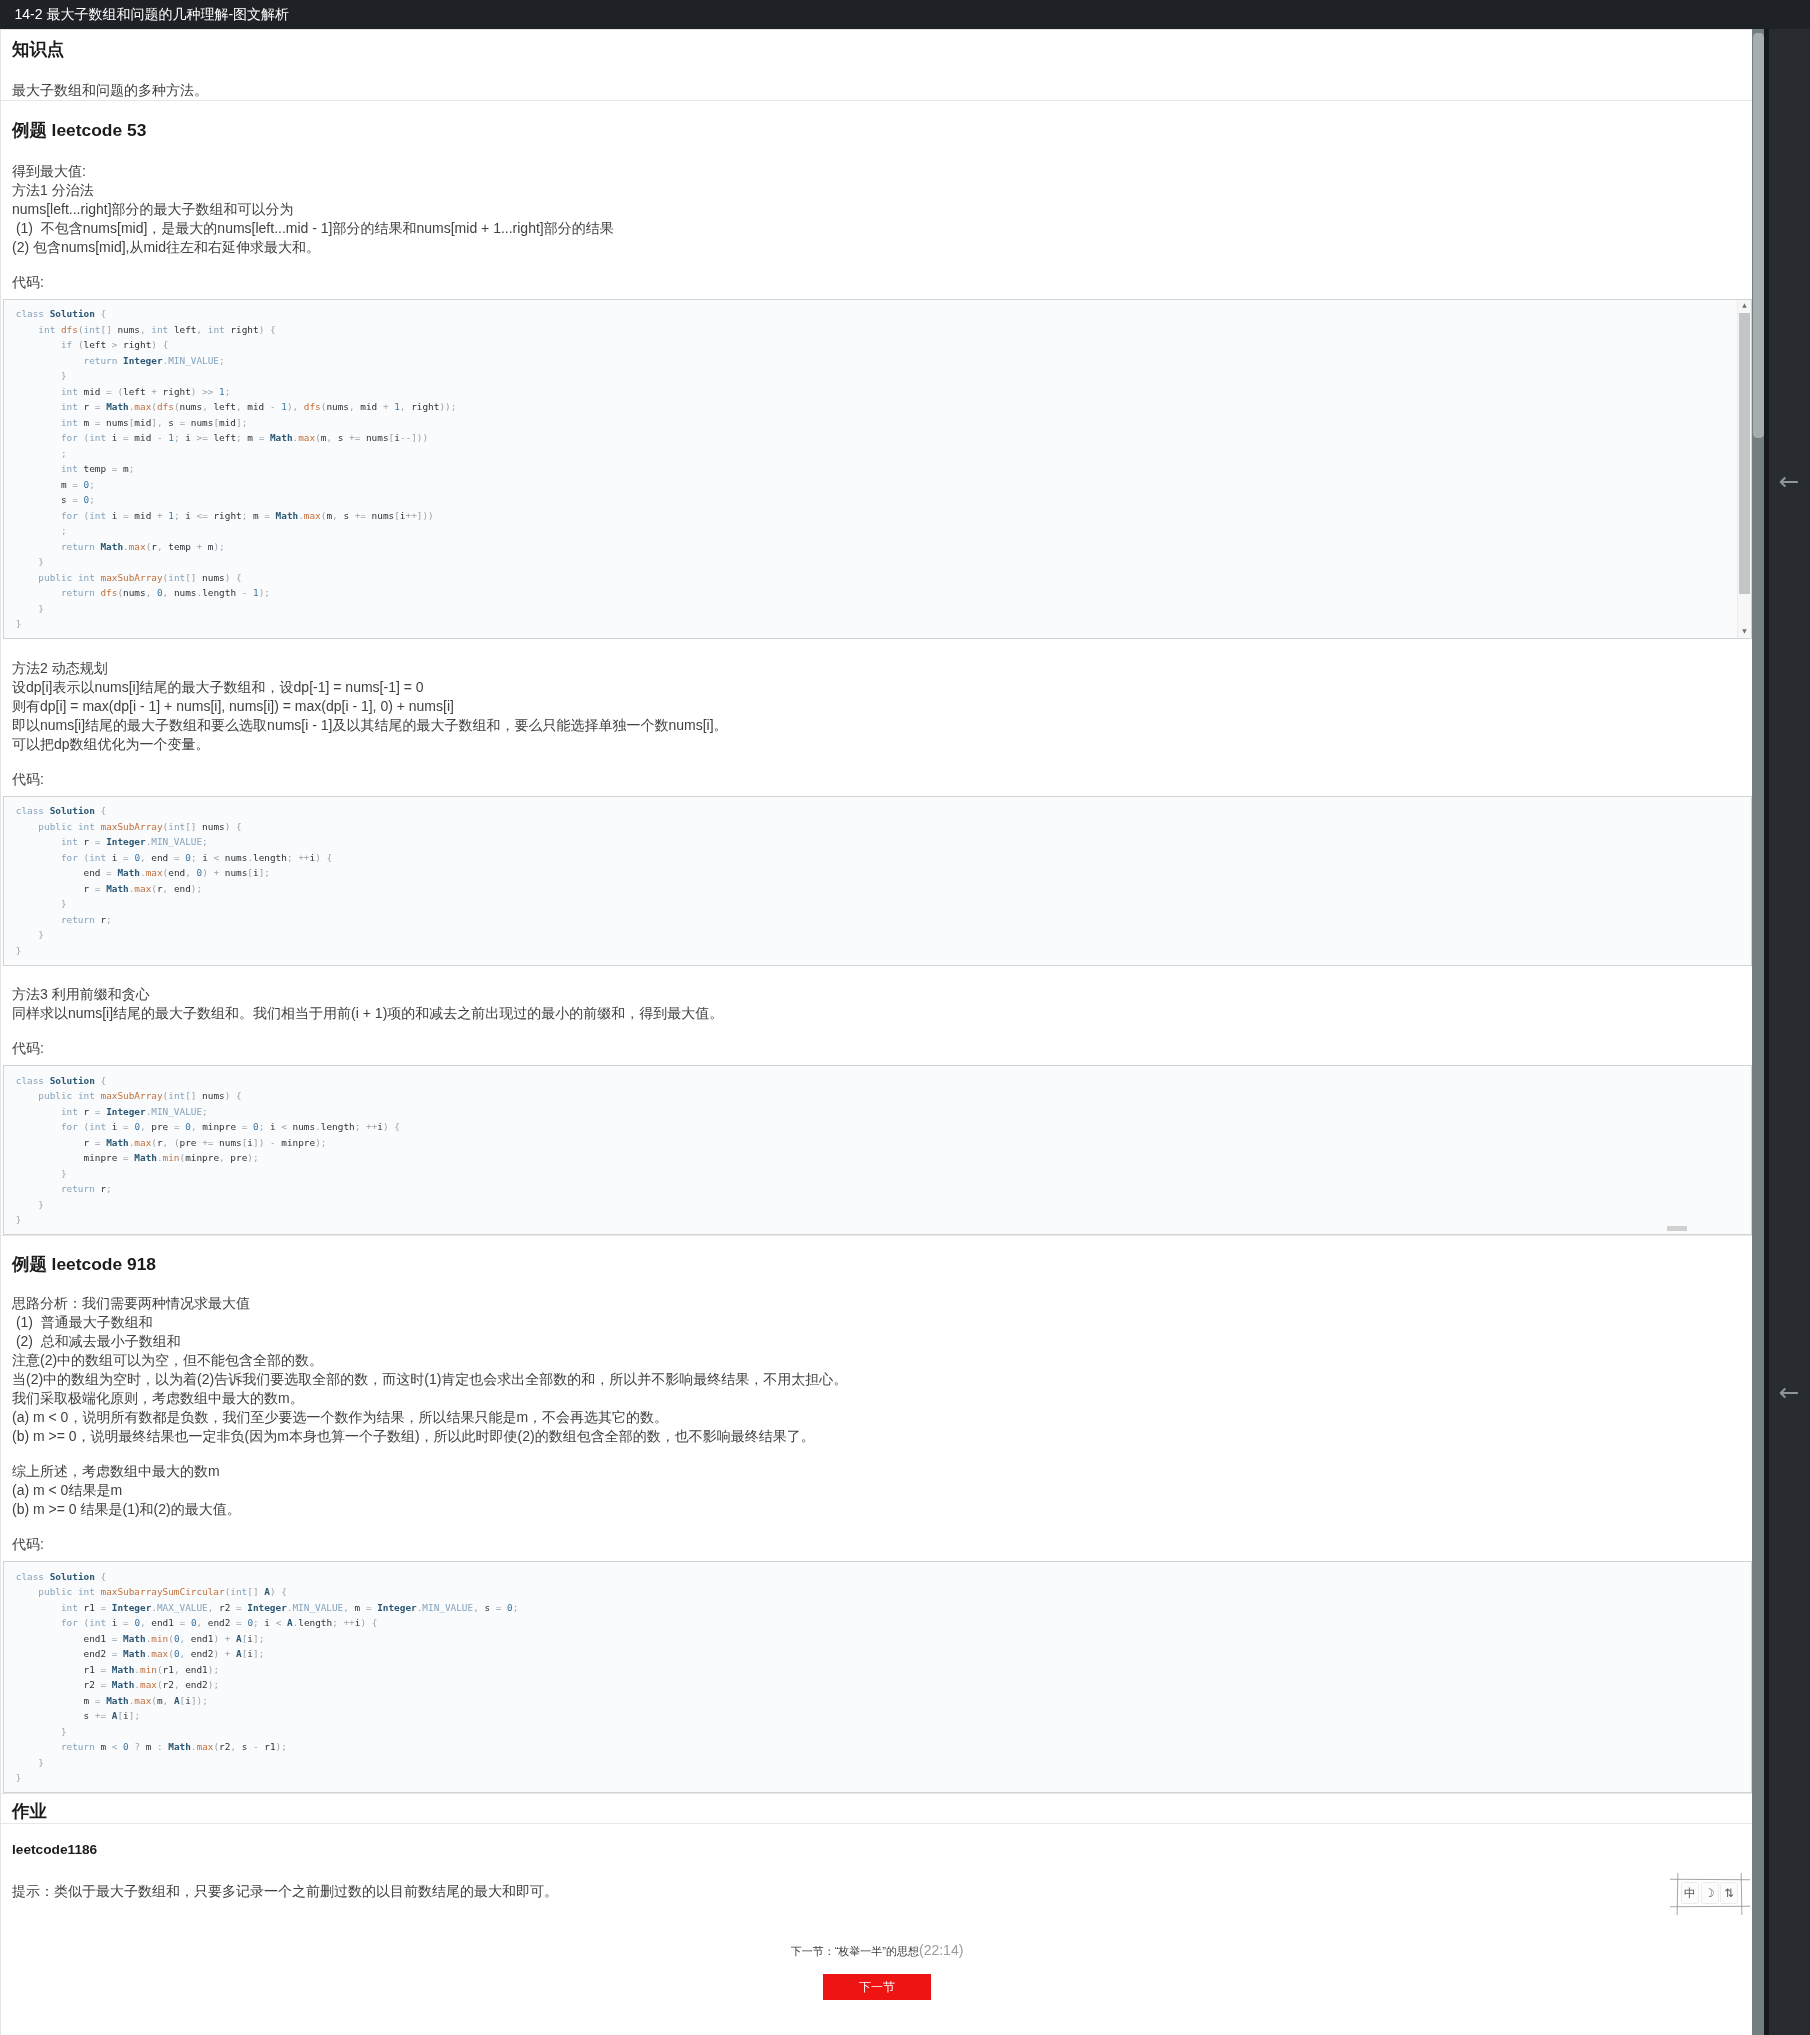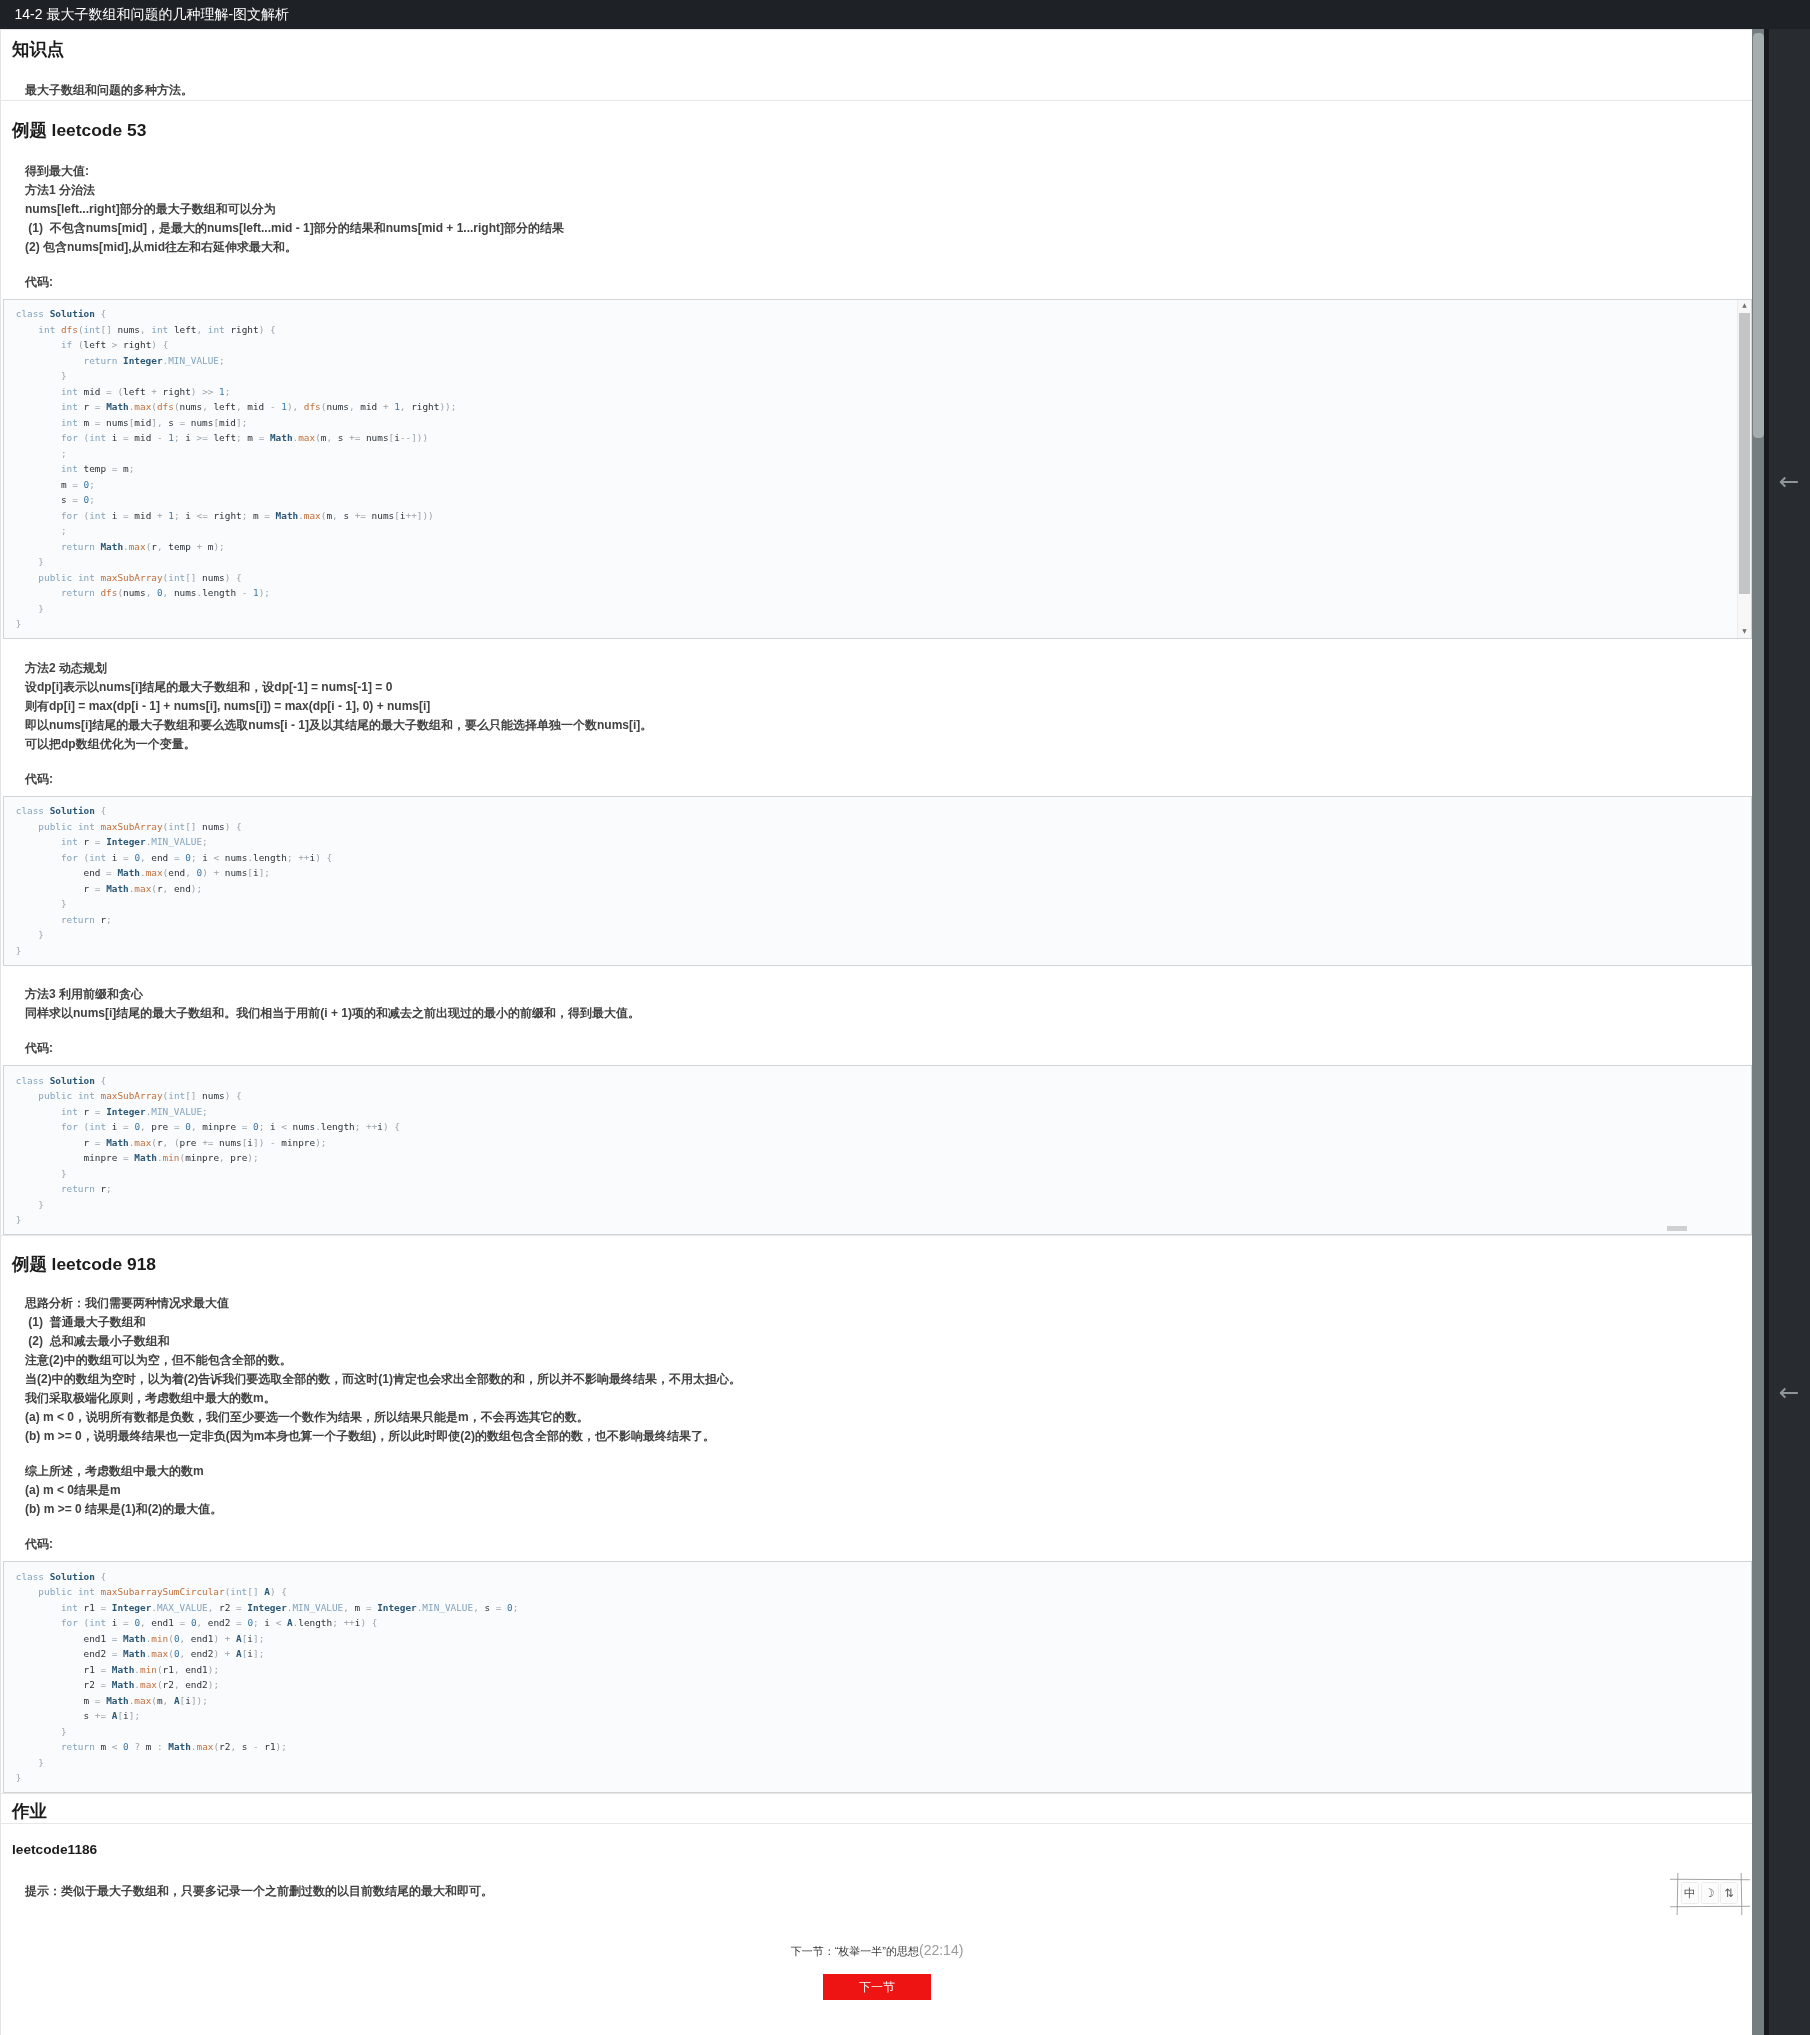--- a/index.html
+++ b/index.html
@@ -9,21 +9,21 @@
   .topbar{position:absolute;left:0;top:0;width:1810px;height:29px;background:#1e2126;z-index:6;
           display:flex;align-items:center;box-sizing:border-box;padding-left:14.5px;}
   .topbar-title{color:#ffffff;font-size:14px;}
   
   .content{position:absolute;left:0;top:29px;width:1753px;background:#fff;
            border-left:0.7px solid #e4e4e4;box-sizing:border-box;padding-bottom:43px;}
   hr.sep{border:none;border-top:0.7px solid #e7e7e7;margin:0;}
   .h2{font-size:17.4px;font-weight:bold;color:#1b1b1b;margin:0 0 0 11px;line-height:24.6px;}
   .h3{font-size:13.7px;font-weight:bold;color:#1b1b1b;margin:0 0 0 11px;line-height:19px;}
   .para{margin:0;}
-  .line{margin-left:24px;font-size:12px;color:#414141;line-height:19px;white-space:pre-wrap;font-weight:bold;}
+  .line{margin-left:11px;font-size:14px;color:#414141;line-height:19px;white-space:pre-wrap;}
   .gap{height:16px;}
   
   pre.code{position:relative;margin:7.2px 0.7px 0 2.2px;background:#fafbfc;border:0.7px solid #d2d5d8;
            box-sizing:border-box;padding:6.5px 20px 6.5px 11.6px;
            font-family:"DejaVu Sans Mono","Liberation Mono",monospace;font-size:9.4px;
            line-height:15.5px;color:#2b3238;}
   .cl{white-space:pre;min-height:15.5px;}
   .kw{color:#84a3bc;} .cst{color:#84a3bc;} .cls{color:#2b5876;font-weight:600;}
   .fn{color:#c1703c;} .num{color:#3b77a3;} .pun{color:#9aa3ab;}
   

